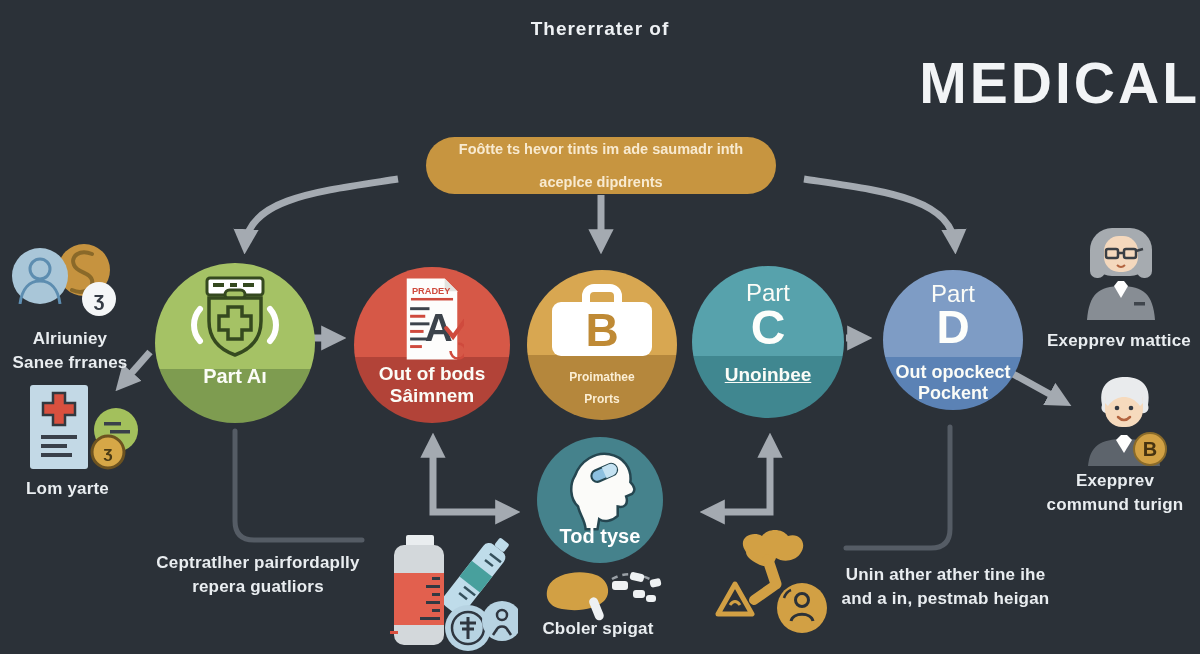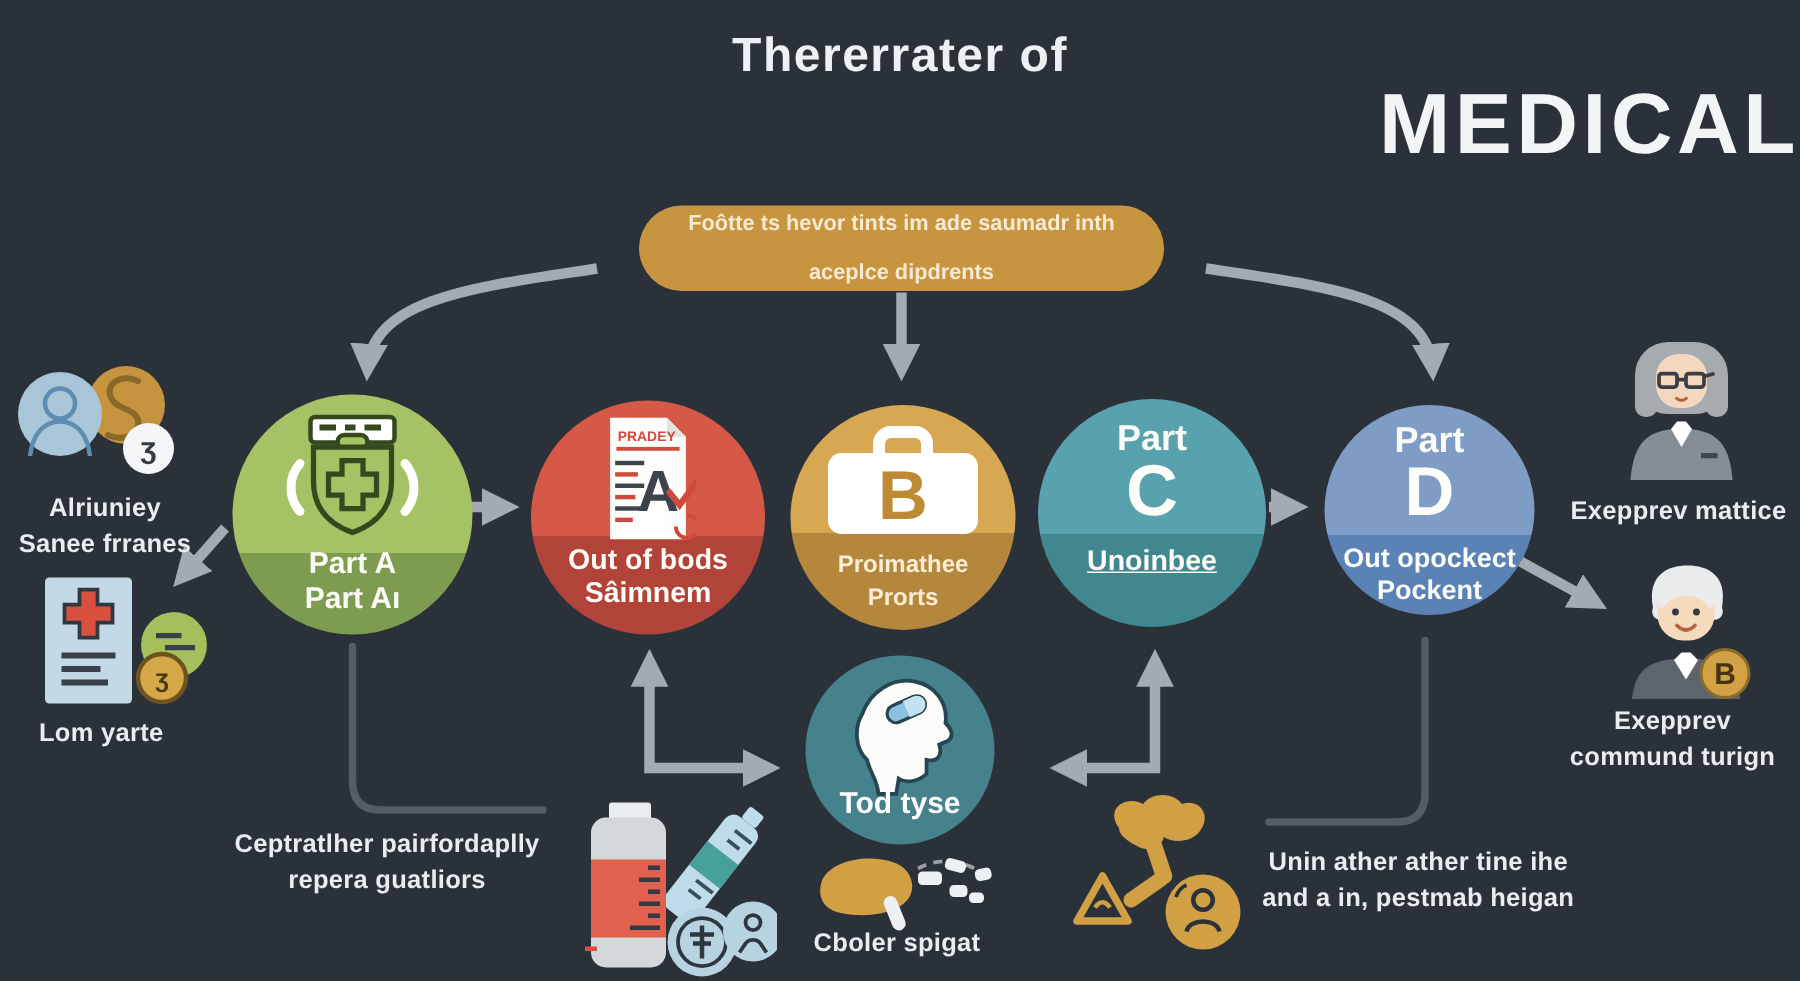--- a/index.html
+++ b/index.html
@@ -5,39 +5,39 @@
   html,body{margin:0;padding:0;background:#1f242a;}
   #canvas{
     position:relative;width:1200px;height:654px;overflow:hidden;
     background:#2b3138;
     font-family:"Liberation Sans", sans-serif;
     -webkit-font-smoothing:antialiased;
   }
   .abs{position:absolute;}
   
   #title-sub{left:0;right:0;top:18px;text-align:center;color:#eef1f4;
-    font-size:32px;font-weight:600;letter-spacing:1px;}
+    font-size:19px;font-weight:600;letter-spacing:1px;}
   #title-main{left:0;right:0;top:50px;text-align:right;color:#f2f4f6;
     font-size:57px;font-weight:800;letter-spacing:3px;}
   
   #banner{left:426px;top:137px;width:350px;height:57px;background:#c79540;
     border-radius:29px;display:flex;flex-direction:column;justify-content:center;
     text-align:center;color:#f8ead0;font-size:14.5px;font-weight:700;line-height:1.4;z-index:2;gap:13px;}
   
   #arrows{left:0;top:0;z-index:1;}
   
   .part-circle{position:absolute;border-radius:50%;z-index:2;}
   .c1{left:155px;top:263px;width:160px;height:160px;background:linear-gradient(to bottom,#a5c265 0 66%,#7e9c50 66%);}
   .c2{left:354px;top:267px;width:156px;height:156px;background:linear-gradient(to bottom,#d65847 0 58%,#b24338 58%);}
   .c3{left:527px;top:270px;width:150px;height:150px;background:linear-gradient(to bottom,#d8a751 0 57%,#b5873c 57%);}
   .c4{left:692px;top:266px;width:152px;height:152px;background:linear-gradient(to bottom,#57a2ac 0 59%,#408790 59%);}
   .c5{left:883px;top:270px;width:140px;height:140px;background:linear-gradient(to bottom,#7e9cc5 0 62%,#5b82b5 62%);}
   .pc-icon{position:absolute;left:50%;transform:translateX(-50%);}
   .pc-label{position:absolute;left:0;right:0;text-align:center;color:#fbfcf7;font-weight:700;}
-  .pc-word{position:absolute;left:0;right:0;text-align:center;color:#fbfcf7;font-weight:700;font-size:24px;}
+  .pc-word{position:absolute;left:0;right:0;text-align:center;color:#fbfcf7;font-weight:400;font-size:24px;}
   .pc-letter{position:absolute;left:0;right:0;text-align:center;color:#fdfefb;font-weight:800;line-height:1;}
   
   .caption{position:absolute;color:#e9edf0;font-weight:700;font-size:17px;
     line-height:1.42;text-align:center;letter-spacing:.2px;z-index:2;}
   
   #tod-circle{left:537px;top:437px;width:126px;height:126px;border-radius:50%;
     background:#45828c;z-index:2;}
   #tod-label{top:88px;left:0;right:0;text-align:center;color:#ffffff;font-weight:700;font-size:20px;}
   
   .mini-circle{position:absolute;border-radius:50%;z-index:2;}
@@ -93,21 +93,20 @@
       <path d="M88 36 c8 9 8 23 0 32" stroke="#fff" stroke-width="6" fill="none" stroke-linecap="round"></path>
       <rect x="25" y="5" width="56" height="17" rx="3" fill="#ffffff" stroke="#35491f" stroke-width="3"></rect>
       <rect x="31" y="10" width="11" height="4" fill="#35491f"></rect>
       <rect x="48" y="10" width="7" height="4" fill="#35491f"></rect>
       <rect x="61" y="10" width="11" height="4" fill="#35491f"></rect>
       <rect x="43" y="17" width="20" height="9" rx="4.5" fill="#a5c265" stroke="#35491f" stroke-width="3"></rect>
       <path d="M27 25 h52 v23 c0 19 -12 29 -26 34 c-14 -5 -26 -15 -26 -34 z" fill="#a5c265" stroke="#35491f" stroke-width="3.5"></path>
       <path d="M46 34 h14 v9 h9 v14 h-9 v9 h-14 v-9 h-9 v-14 h9 z" fill="#a5c265" stroke="#35491f" stroke-width="3.5"></path>
     </svg>
     <div class="pc-label" style="top:102px;font-size:20px;line-height:23px;">
-      <div>Part A</div>
       <div>Part Aı</div>
     </div>
   </div>
 
   <div class="part-circle c2">
     <svg class="pc-icon" style="top:9px" width="64" height="86" viewBox="0 0 76 102">
       <path d="M8 3 h45 l15 15 v81 h-60 z" fill="#fdfdfc"></path>
       <path d="M53 3 l15 15 h-15 z" fill="#e3e3e0"></path>
       <text x="37" y="21" font-size="11" font-weight="700" fill="#cf4a3d" text-anchor="middle">PRADEY</text>
       <rect x="13" y="26" width="50" height="3" fill="#cf4a3d"></rect>
@@ -126,21 +125,21 @@
       <div>Sâimnem</div>
     </div>
   </div>
 
   <div class="part-circle c3">
     <svg class="pc-icon" style="top:12px" width="112" height="78" viewBox="0 0 112 78">
       <path d="M40 20 v-6 a8 8 0 0 1 8 -8 h16 a8 8 0 0 1 8 8 v6" fill="none" stroke="#ffffff" stroke-width="8"></path>
       <rect x="6" y="20" width="100" height="54" rx="9" fill="#ffffff"></rect>
       <text x="56" y="64" font-size="46" font-weight="800" fill="#bf8a35" text-anchor="middle">B</text>
     </svg>
-    <div class="pc-label" style="top:96px;font-size:16px;line-height:22px;color:#fbeed4;">
+    <div class="pc-label" style="top:96px;font-size:12px;line-height:22px;color:#fbeed4;">
       <div>Proimathee</div>
       <div>Prorts</div>
     </div>
   </div>
 
   <div class="part-circle c4">
     <div class="pc-word" style="top:13px">Part</div>
     <div class="pc-letter" style="top:38px;font-size:48px;">C</div>
     <div class="pc-label" style="top:98px;font-size:19px;line-height:22px;text-decoration:underline;">
       <div>Unoinbee</div>

